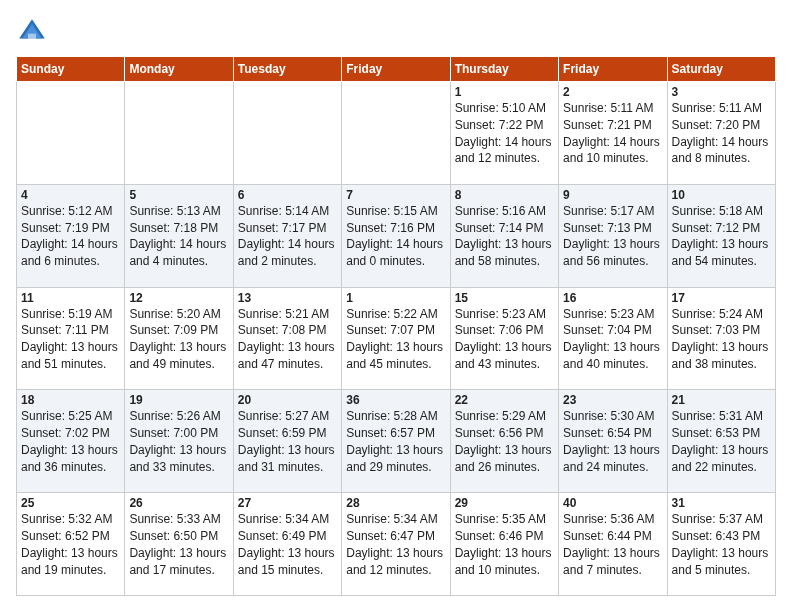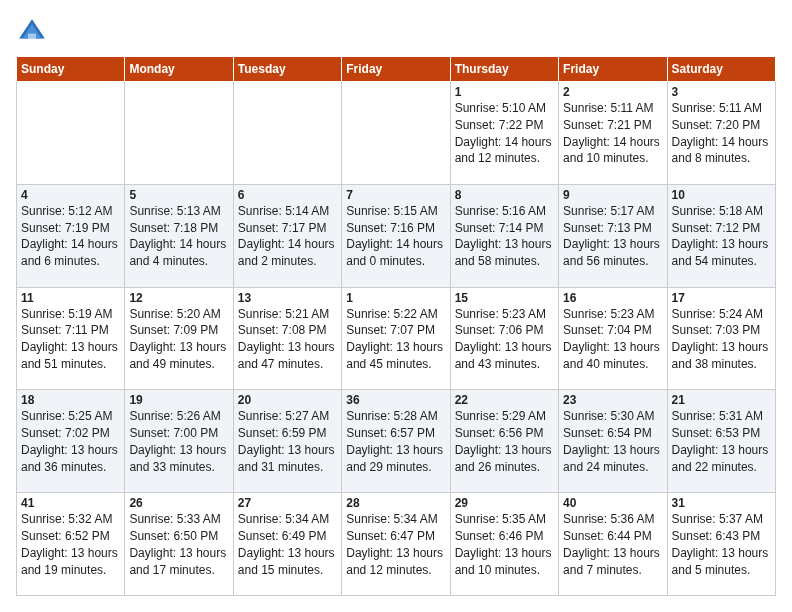--- a/index.html
+++ b/index.html
@@ -231,21 +231,21 @@
             <span class="day-num">23</span>
             <div class="cell-info">Sunrise: 5:30 AM<br>Sunset: 6:54 PM<br>Daylight: 13 hours<br>and 24 minutes.</div>
           </td>
           <td>
             <span class="day-num">21</span>
             <div class="cell-info">Sunrise: 5:31 AM<br>Sunset: 6:53 PM<br>Daylight: 13 hours<br>and 22 minutes.</div>
           </td>
         </tr>
         <tr>
           <td>
-            <span class="day-num">41</span>
+            <span class="day-num">25</span>
             <div class="cell-info">Sunrise: 5:32 AM<br>Sunset: 6:52 PM<br>Daylight: 13 hours<br>and 19 minutes.</div>
           </td>
           <td>
             <span class="day-num">26</span>
             <div class="cell-info">Sunrise: 5:33 AM<br>Sunset: 6:50 PM<br>Daylight: 13 hours<br>and 17 minutes.</div>
           </td>
           <td>
             <span class="day-num">27</span>
             <div class="cell-info">Sunrise: 5:34 AM<br>Sunset: 6:49 PM<br>Daylight: 13 hours<br>and 15 minutes.</div>
           </td>

